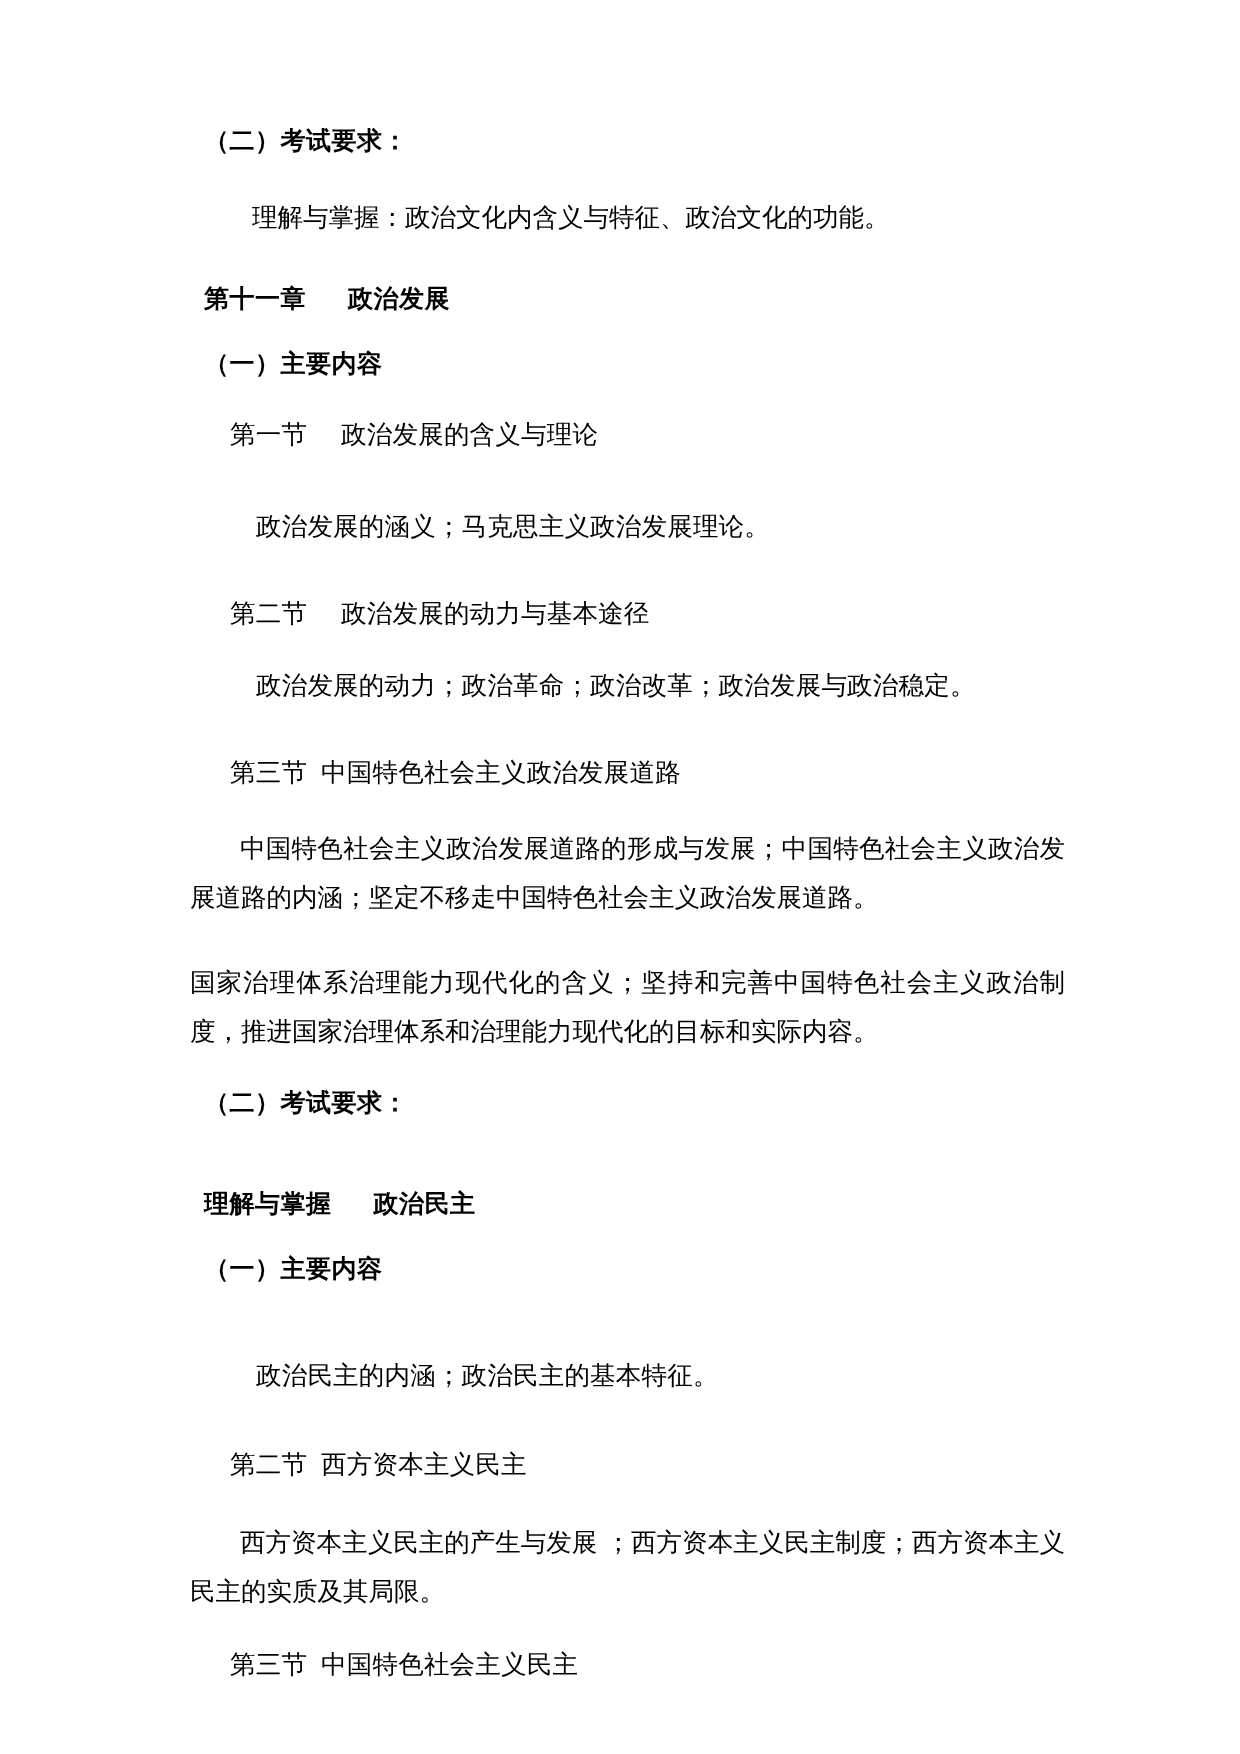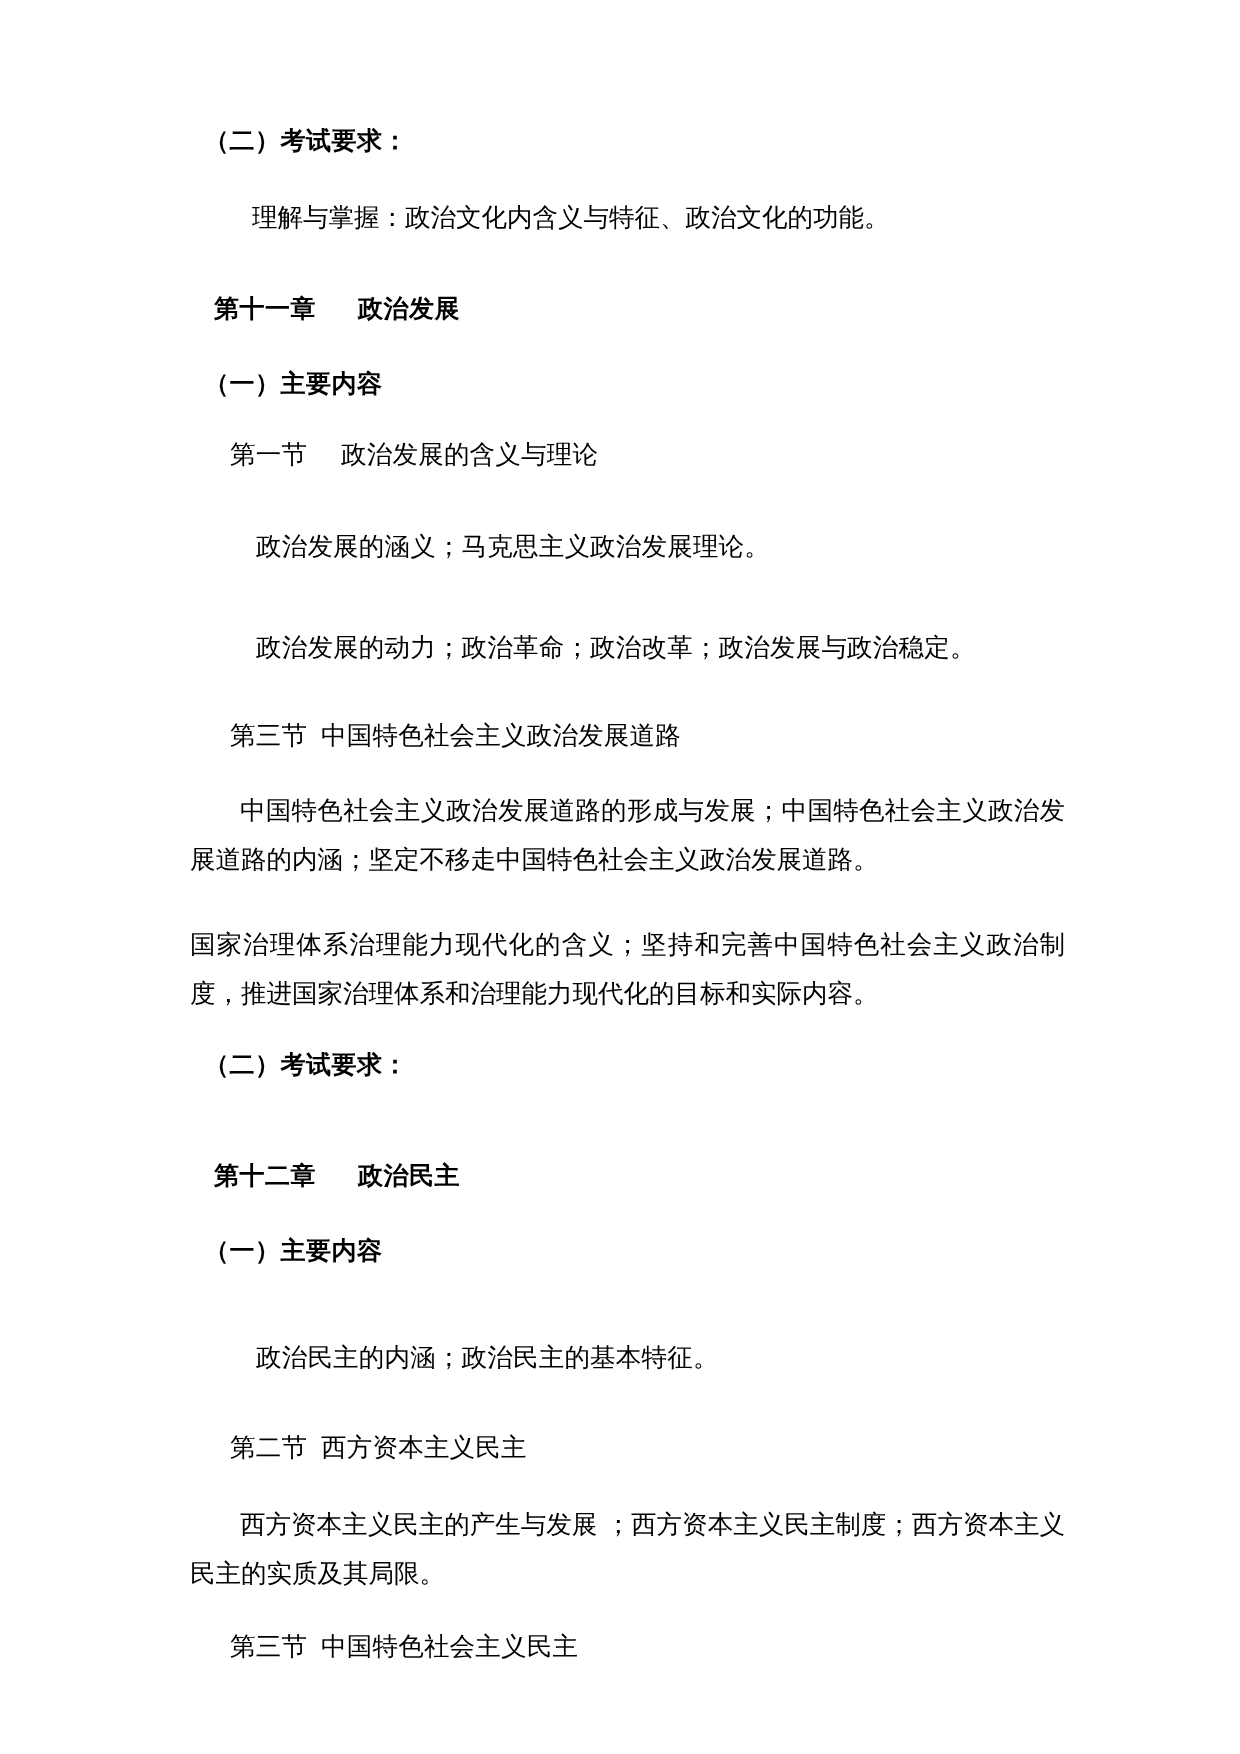--- a/index.html
+++ b/index.html
@@ -44,21 +44,21 @@
     font-size: 25px;
     line-height: 1.0;
     margin: 0;
     letter-spacing: 0.5px;
   }
   .chapter-title {
     font-family: "DejaVu Sans", "Liberation Sans", sans-serif;
     font-weight: bold;
     font-size: 25px;
     line-height: 1.0;
-    margin: 10px;
+    margin: 0;
     letter-spacing: 0.5px;
   }
   .chapter-title .gap { display: inline-block; width: 42px; }
 
   
   .sp-14 { height: 14px; }
   .sp-18 { height: 18px; }
   .sp-20 { height: 20px; }
   .sp-22 { height: 22px; }
   .sp-24 { height: 24px; }
@@ -110,20 +110,23 @@
     <div class="sp-30"></div>
 
     <div class="line ind-1">
       <span>第一节</span><span class="sec-gap"></span><span>政治发展的含义与理论</span>
     </div>
     <div class="sp-34"></div>
     <div class="line ind-2">政治发展的涵义；马克思主义政治发展理论。</div>
 
     <div class="sp-30"></div>
 
+    <div class="line ind-1">
+      <span>第二节</span><span class="sec-gap"></span><span>政治发展的动力与基本途径</span>
+    </div>
     <div class="sp-14"></div>
     <div class="line ind-2">政治发展的动力；政治革命；政治改革；政治发展与政治稳定。</div>
 
     <div class="sp-30"></div>
 
     <div class="line ind-1">
       <span>第三节</span><span class="sec-gap-sm"></span><span>中国特色社会主义政治发展道路</span>
     </div>
     <div class="sp-22"></div>
     <div class="flow-para indent-first">中国特色社会主义政治发展道路的形成与发展；中国特色社会主义政治发展道路的内涵；坚定不移走中国特色社会主义政治发展道路。</div>
@@ -136,21 +139,21 @@
     <div class="sp-34"></div>
 
     <div class="hd-bold ind-hd">（二）考试要求：</div>
 
     <div class="sp-36"></div>
 
 
     <div class="sp-40"></div>
 
     <div class="chapter-title ind-ch">
-      <span>第十二章</span><span class="gap"></span><span>政治民主</span>
+      <span>理解与掌握</span><span class="gap"></span><span>政治民主</span>
     </div>
 
     <div class="sp-40"></div>
 
     <div class="hd-bold ind-hd">（一）主要内容</div>
 
     <div class="sp-32"></div>
 
     <div class="sp-34"></div>
     <div class="line ind-2">政治民主的内涵；政治民主的基本特征。</div>

